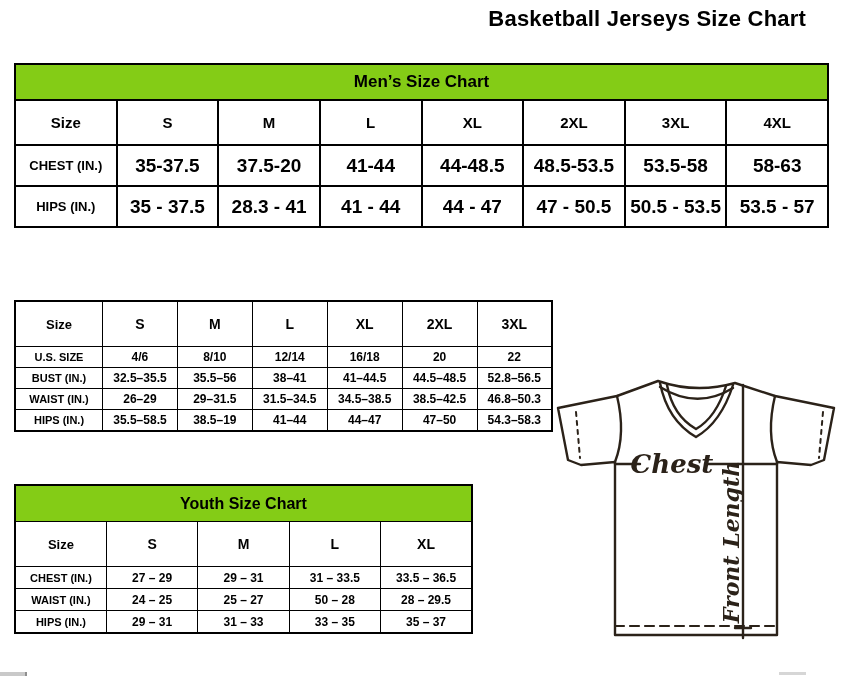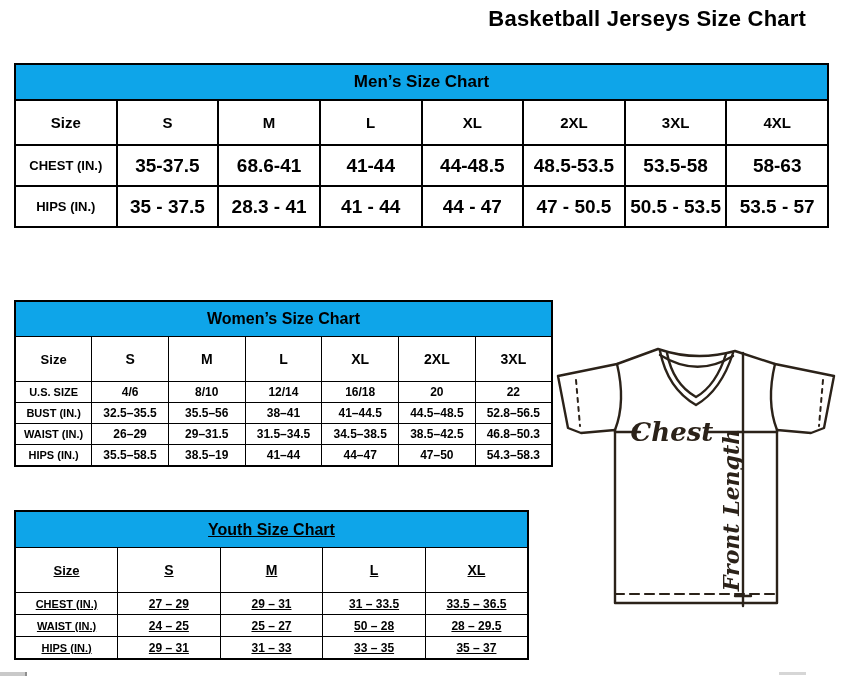--- a/index.html
+++ b/index.html
@@ -11,46 +11,46 @@
     position:absolute;top:6px;left:0;width:806px;text-align:right;
     font-size:22px;font-weight:bold;color:#000;letter-spacing:0.2px;
   }
   table.size-table{
     position:absolute;border-collapse:collapse;table-layout:fixed;
     border:2px solid #000;color:#000;
   }
   table.size-table th, table.size-table td{
     text-align:center;vertical-align:middle;padding:0;font-weight:bold;
   }
-  .tbl-header{background:#0ea5e9;font-size:17px;}
+  .tbl-header{background:#84cc16;font-size:17px;}
   
   table.men{left:14px;top:63px;width:815px;}
   table.men th, table.men td{border:2px solid #000;}
   table.men .tbl-header{height:34px;}
   table.men .size-row th{height:43px;font-size:15px;}
   table.men .size-row th:first-child{width:116px;}
   table.men td{height:39px;font-size:19px;}
   table.men .row-label{font-size:13px;}
   
   table.women, table.youth{font-size:12px;}
   table.women th, table.women td, table.youth th, table.youth td{border:1px solid #000;}
   table.women{left:14px;top:300px;width:539px;}
   table.women .tbl-header{height:34px;font-size:16px;}
   table.women .size-row th{height:44px;font-size:14px;}
   table.women .size-row th:first-child{width:86px;font-size:13px;}
   table.women td{height:20px;font-size:12px;}
   table.women .row-label{font-size:11px;}
-  table.youth{left:14px;top:510px;width:515px;text-decoration:underline;}
+  table.youth{left:14px;top:484px;width:459px;}
   table.youth .tbl-header{height:35px;font-size:16px;}
   table.youth .size-row th{height:44px;font-size:14px;}
   table.youth .size-row th:first-child{width:120px;font-size:13px;}
   table.youth td{height:21px;font-size:12px;}
   table.youth .row-label{font-size:11px;}
   
-  .jersey-wrap{position:absolute;left:556px;top:344px;width:287px;height:295px;}
+  .jersey-wrap{position:absolute;left:556px;top:376px;width:287px;height:295px;}
   .jersey-wrap svg{display:block;}
   .measure-text{
     font-family:"DejaVu Serif", serif;font-style:italic;font-weight:bold;
     fill:#2b2219;
   }
   
   .scroll-frag{position:absolute;background:#c9c9c9;}
   .scroll-frag.left{left:0;top:672px;width:25px;height:4px;border-right:2px solid #8f8f8f;}
   .scroll-frag.right{left:779px;top:672px;width:27px;height:3px;background:#d6d6d6;}
 </style>
@@ -70,44 +70,41 @@
         <th>M</th>
         <th>L</th>
         <th>XL</th>
         <th>2XL</th>
         <th>3XL</th>
         <th>4XL</th>
       </tr>
       <tr>
         <td class="row-label">CHEST (IN.)</td>
         <td>35-37.5</td>
-        <td>68.6-41</td>
+        <td>37.5-20</td>
         <td>41-44</td>
         <td>44-48.5</td>
         <td>48.5-53.5</td>
         <td>53.5-58</td>
         <td>58-63</td>
       </tr>
       <tr>
         <td class="row-label">HIPS (IN.)</td>
         <td>35 - 37.5</td>
         <td>28.3 - 41</td>
         <td>41 - 44</td>
         <td>44 - 47</td>
         <td>47 - 50.5</td>
         <td>50.5 - 53.5</td>
         <td>53.5 - 57</td>
       </tr>
     </tbody>
   </table>
 <table class="size-table women">
     <tbody>
-      <tr>
-        <th class="tbl-header" colspan="7">Women’s Size Chart</th>
-      </tr>
       <tr class="size-row">
         <th>Size</th>
         <th>S</th>
         <th>M</th>
         <th>L</th>
         <th>XL</th>
         <th>2XL</th>
         <th>3XL</th>
       </tr>
       <tr>

